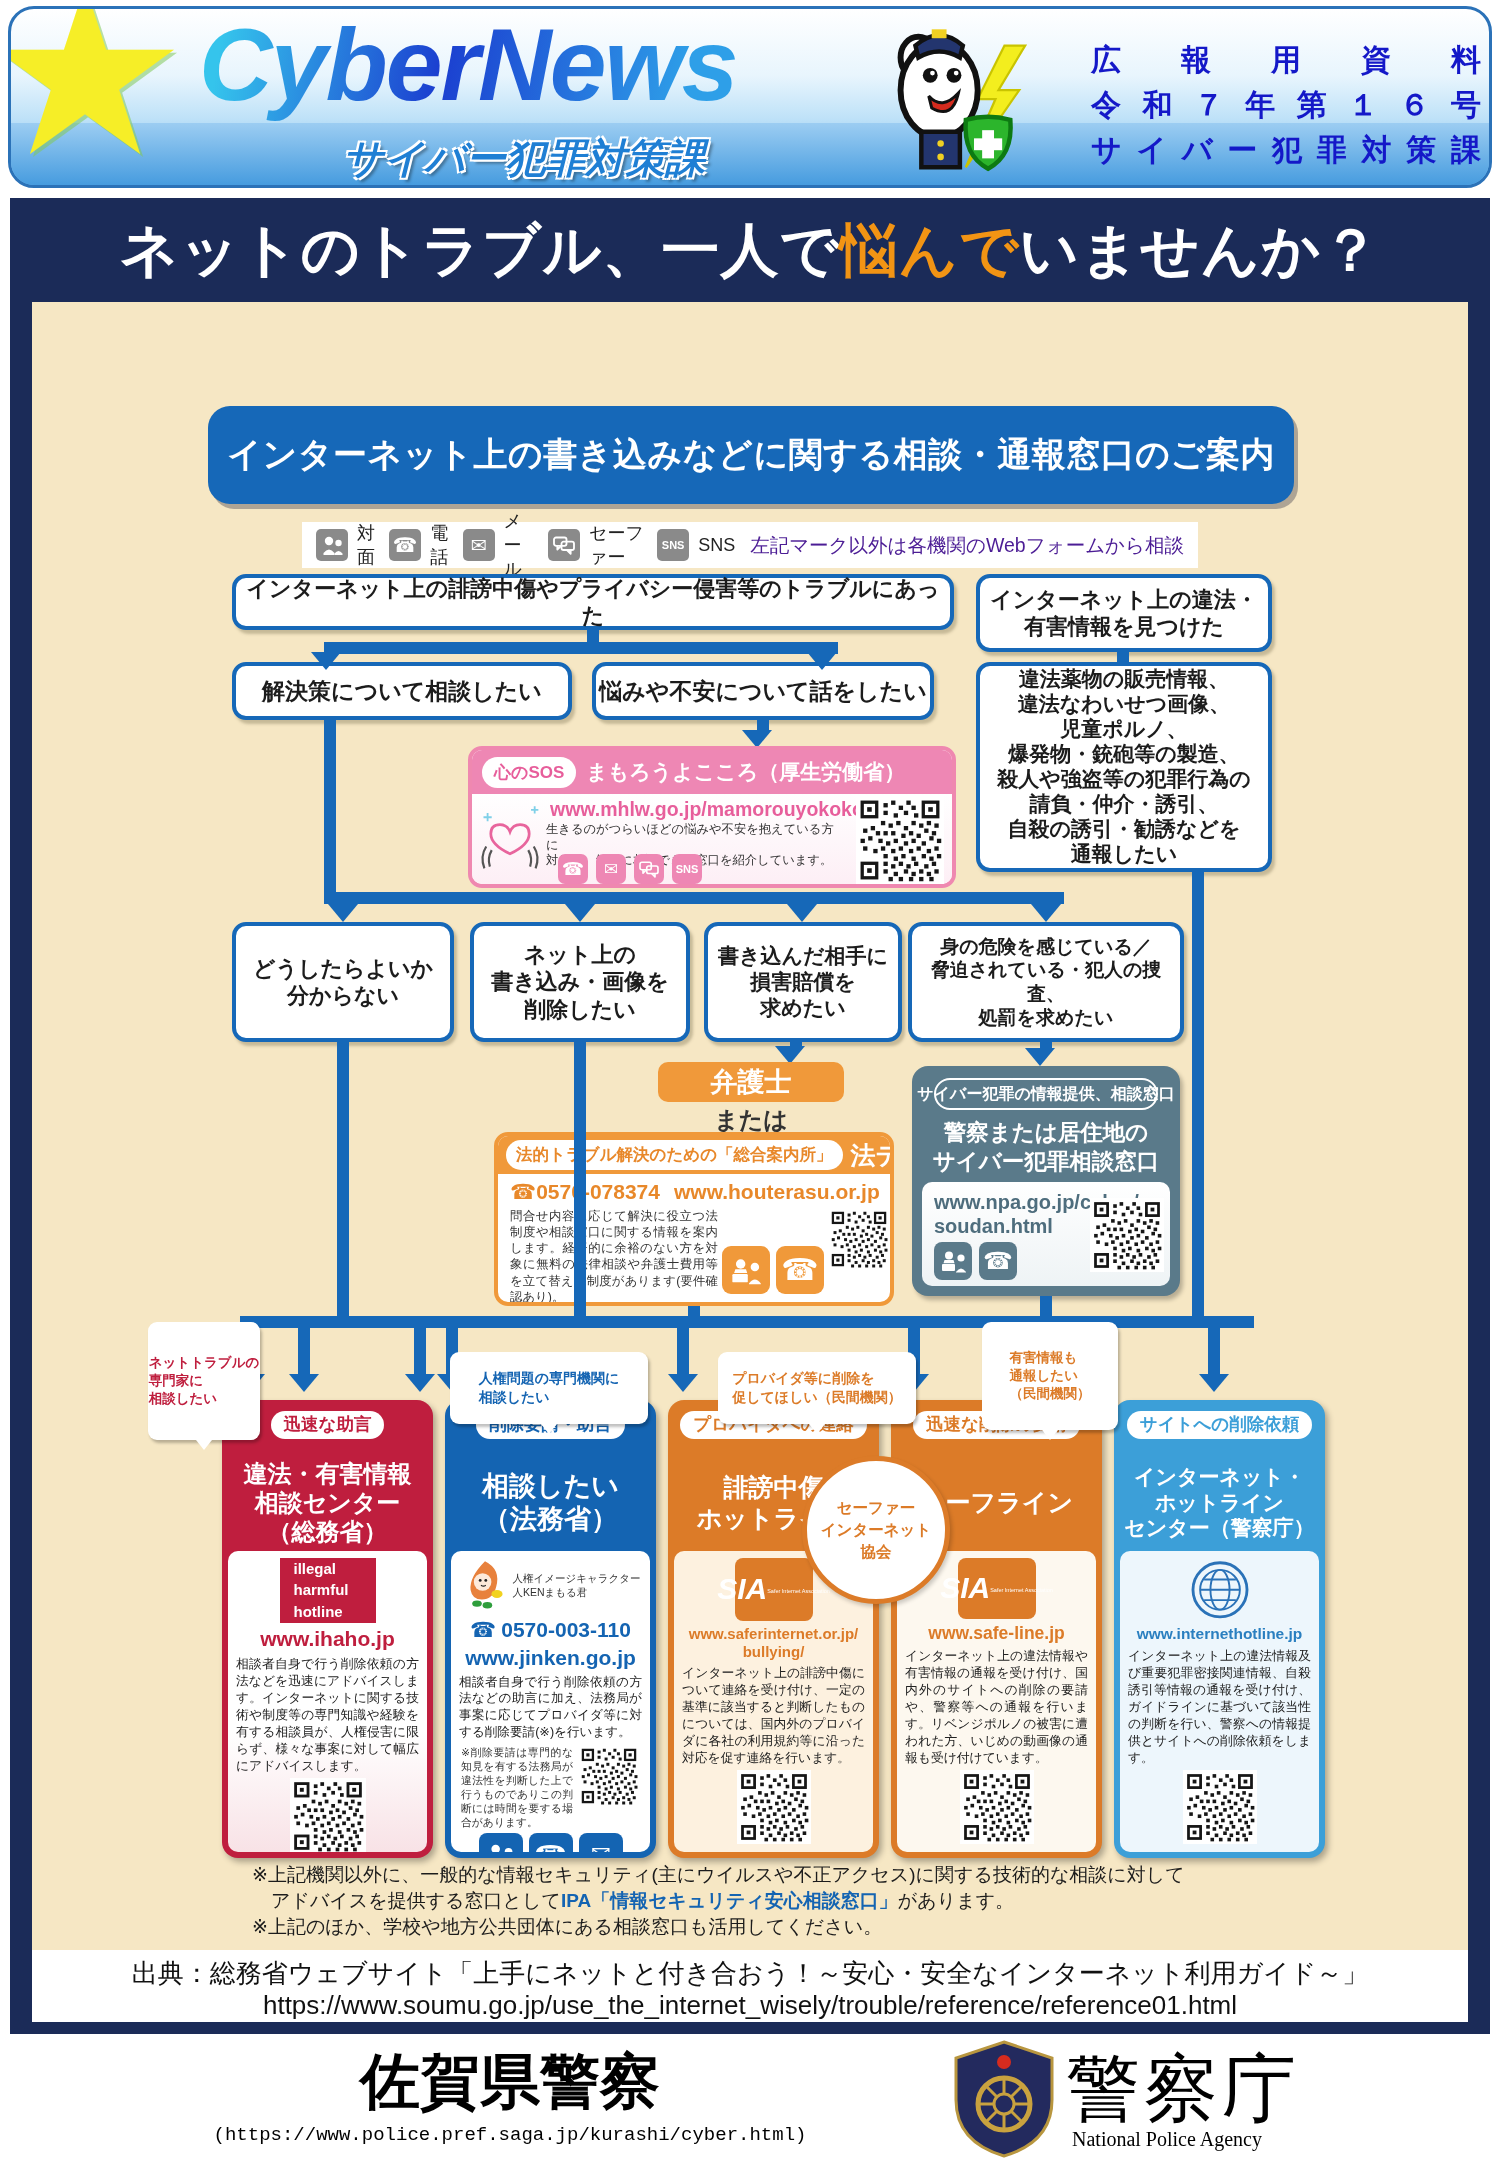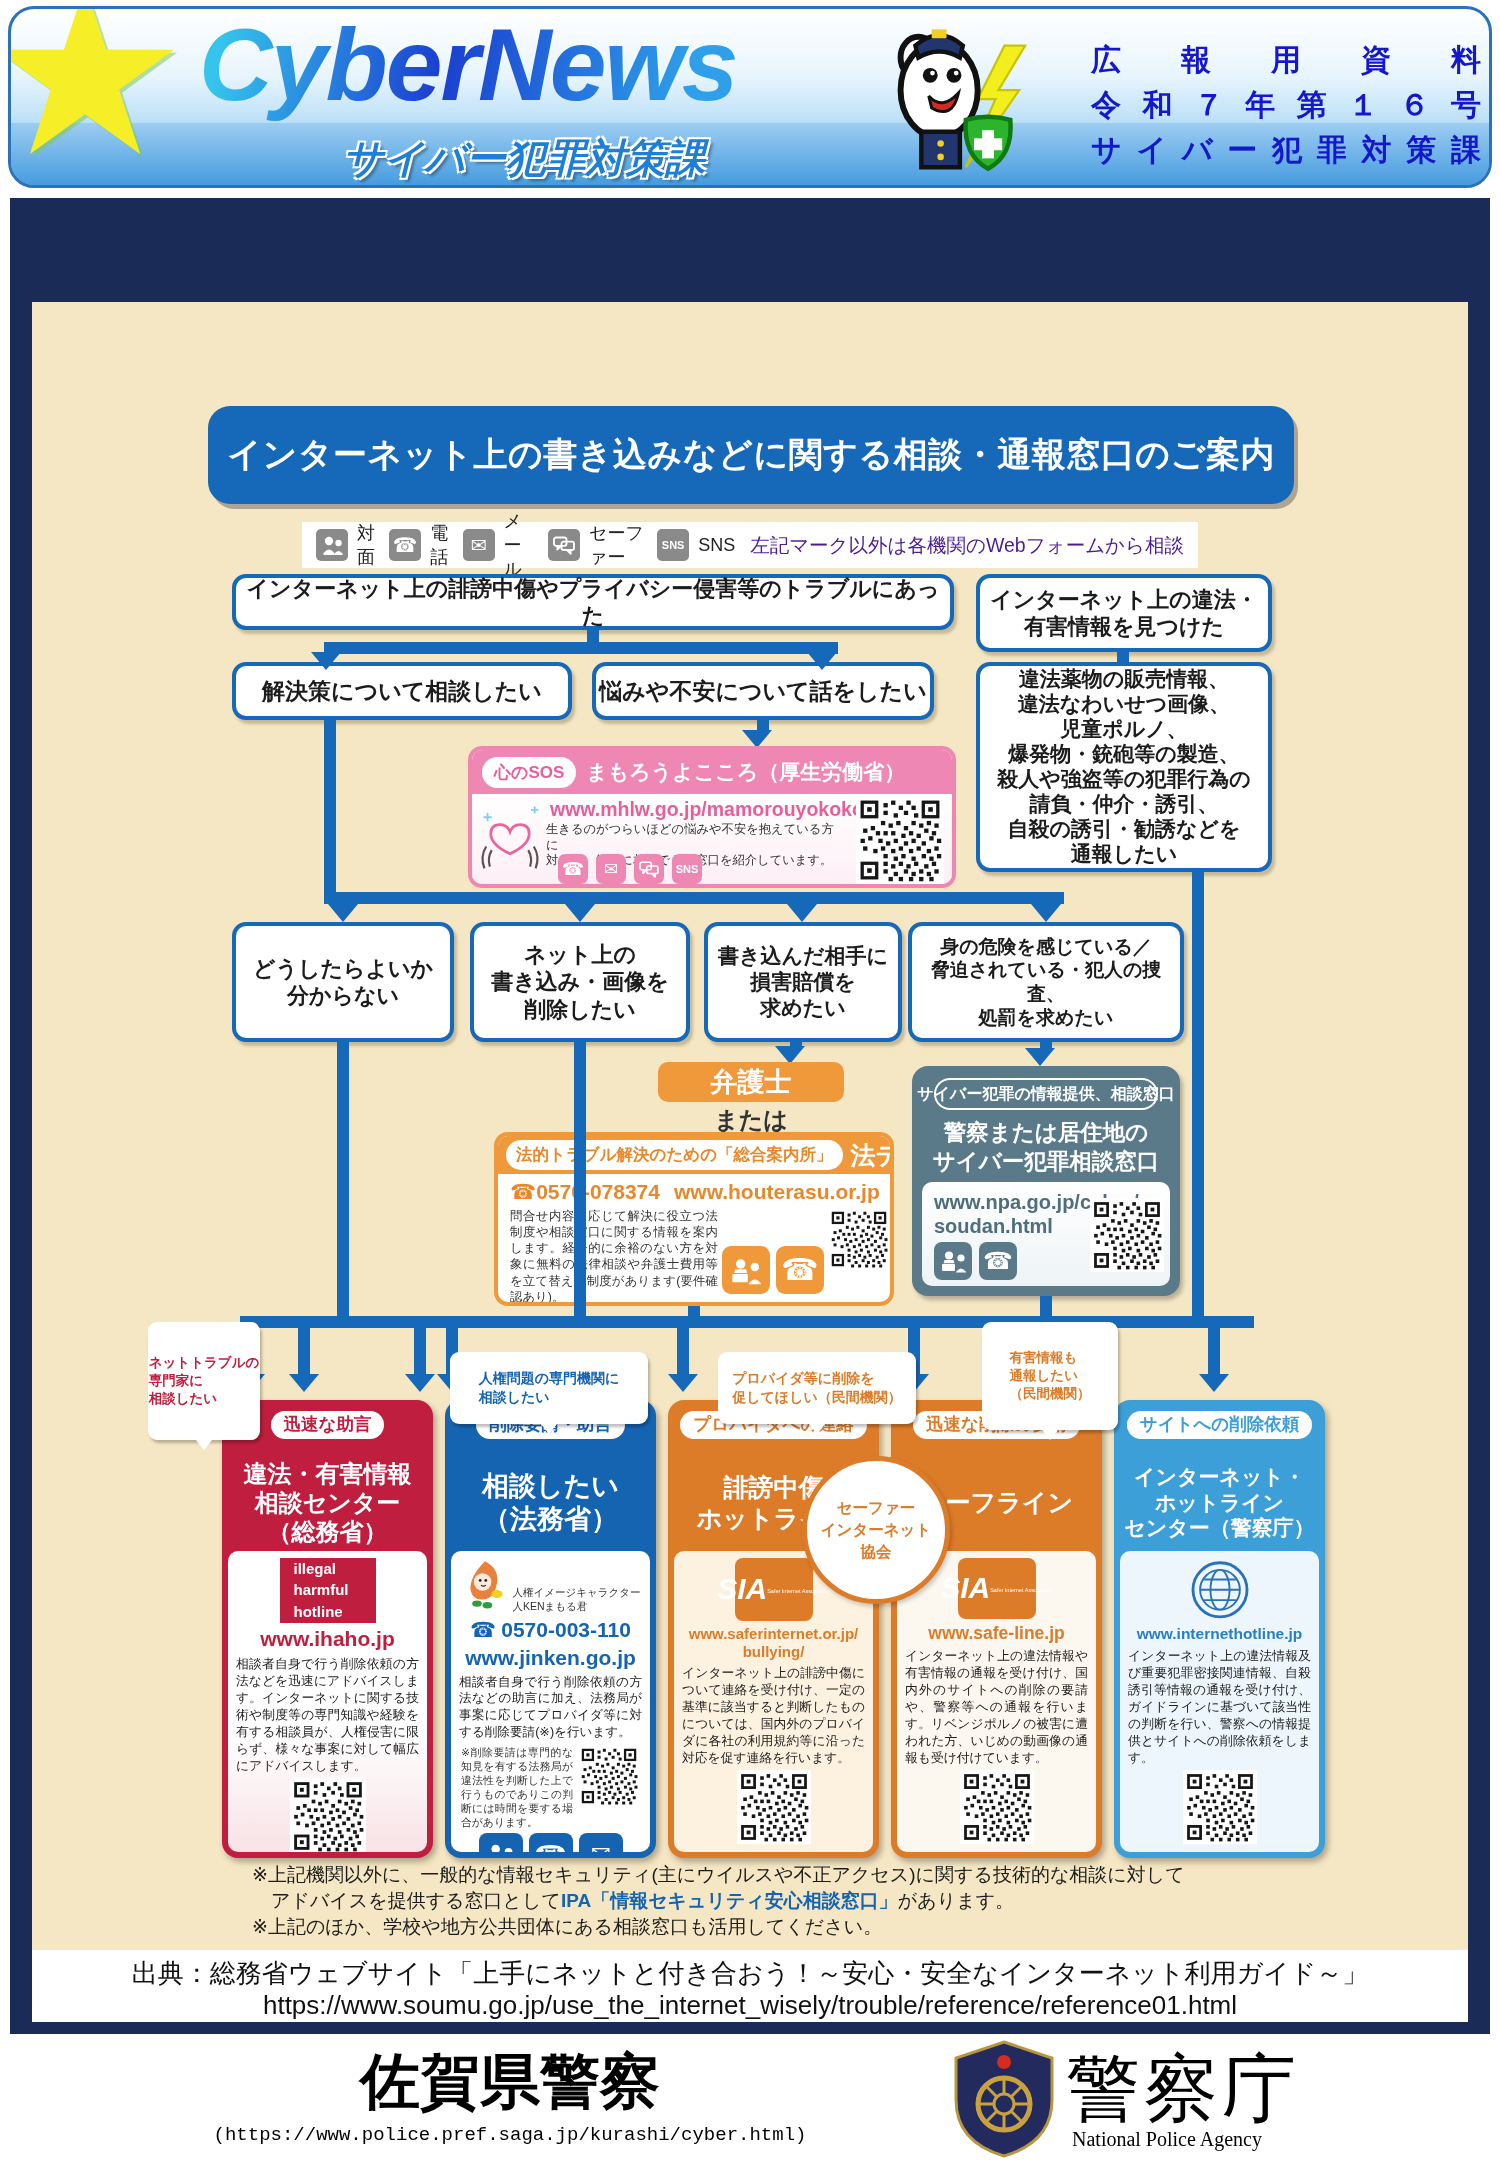--- a/index.html
+++ b/index.html
@@ -72,21 +72,21 @@
   .c1{background:#bf1e3e}.c1 .tagpill{color:#bf1e3e}.c1 .cbody{background:linear-gradient(#fff 60%,#f8e2e6)}
   .c2{background:#1464b2}.c2 .tagpill{color:#1464b2}.c2 .cbody{background:#fff}
   .c3{background:#dc7b28}.c3 .tagpill{color:#dc7b28}.c3 .cbody{background:#fdf1df}
   .c4{background:#dc7b28}.c4 .tagpill{color:#dc7b28}.c4 .cbody{background:#fdf8ef}
   .c5{background:#3c9fd8}.c5 .tagpill{color:#3c9fd8}.c5 .cbody{background:#edf6fc}
   .ihaho{width:96px;height:86px;background:#bf1e3e;color:#fff;font-weight:700;font-size:15px;line-height:1.45;padding:0 0 0 14px}
   .siabox{width:78px;height:78px;background:#dc7b28;border-radius:8px;color:#fff;display:flex;flex-direction:row;align-items:center;justify-content:center}
   .siabox .big{font-size:30px;font-weight:700;font-style:italic;line-height:1}
   .siabox .small{font-size:5.5px;margin-top:4px;white-space:nowrap}
   .siacircle{position:absolute;left:802px;top:1456px;width:148px;height:148px;background:#fff;border:5px solid #dc7b28;border-radius:50%;display:flex;align-items:center;justify-content:center;text-align:center;color:#dc7b28;font-weight:700;font-size:15.5px;line-height:1.4;white-space:pre-line;z-index:6;box-shadow:2px 3px 4px rgba(0,0,0,.2)}
-  .mascrow{display:flex;align-items:flex-end;gap:4px}
+  .mascrow{display:flex;align-items:center;gap:4px}
   .masccap{font-size:10.5px;color:#333;line-height:1.3;white-space:pre-line}
   .c2phone{display:flex;align-items:baseline;gap:5px;color:#1464b2;font-weight:700;font-size:21px}
   .noterow{display:flex;gap:5px;align-items:flex-start}
   .notetx{width:112px;font-size:10.8px;line-height:1.3;color:#333;text-align:justify}
   .c2icons{display:flex;gap:6px}
   .c2icon{width:44px;height:44px;background:#1464b2;border-radius:8px;display:flex;align-items:center;justify-content:center;color:#fff}
   .qr{background:#fff;border:2px solid #fff;flex:0 0 auto}
   
   .notes{position:absolute;left:252px;width:1190px;font-size:19px;color:#1c1c1c;line-height:1.32}
   .notes .em{color:#1464b2;font-weight:700}
@@ -241,20 +241,21 @@
         <rect x="75.5" y="84.5" width="19" height="8" fill="#fff"></rect>
     </svg>
     <div class="docinfo">
       <div>広報用資料</div>
       <div>令和７年第１６号</div>
       <div>サイバー犯罪対策課</div>
     </div>
   </div>
 
   <div class="frame"></div>
+  <div class="banner"><span>ネットのトラブル、一人で</span><span class="hl">悩んで</span><span>いませんか？</span></div>
   <div class="beige"></div>
 
   <div class="ghead">インターネット上の書き込みなどに関する相談・通報窓口のご案内</div>
   <div class="legend">
     <span class="licon">
         <svg width="22" height="22" viewBox="0 0 22 22" fill="#fff">
           <use href="#person2"></use>
         </svg>
       </span>
     <span>対面</span>

